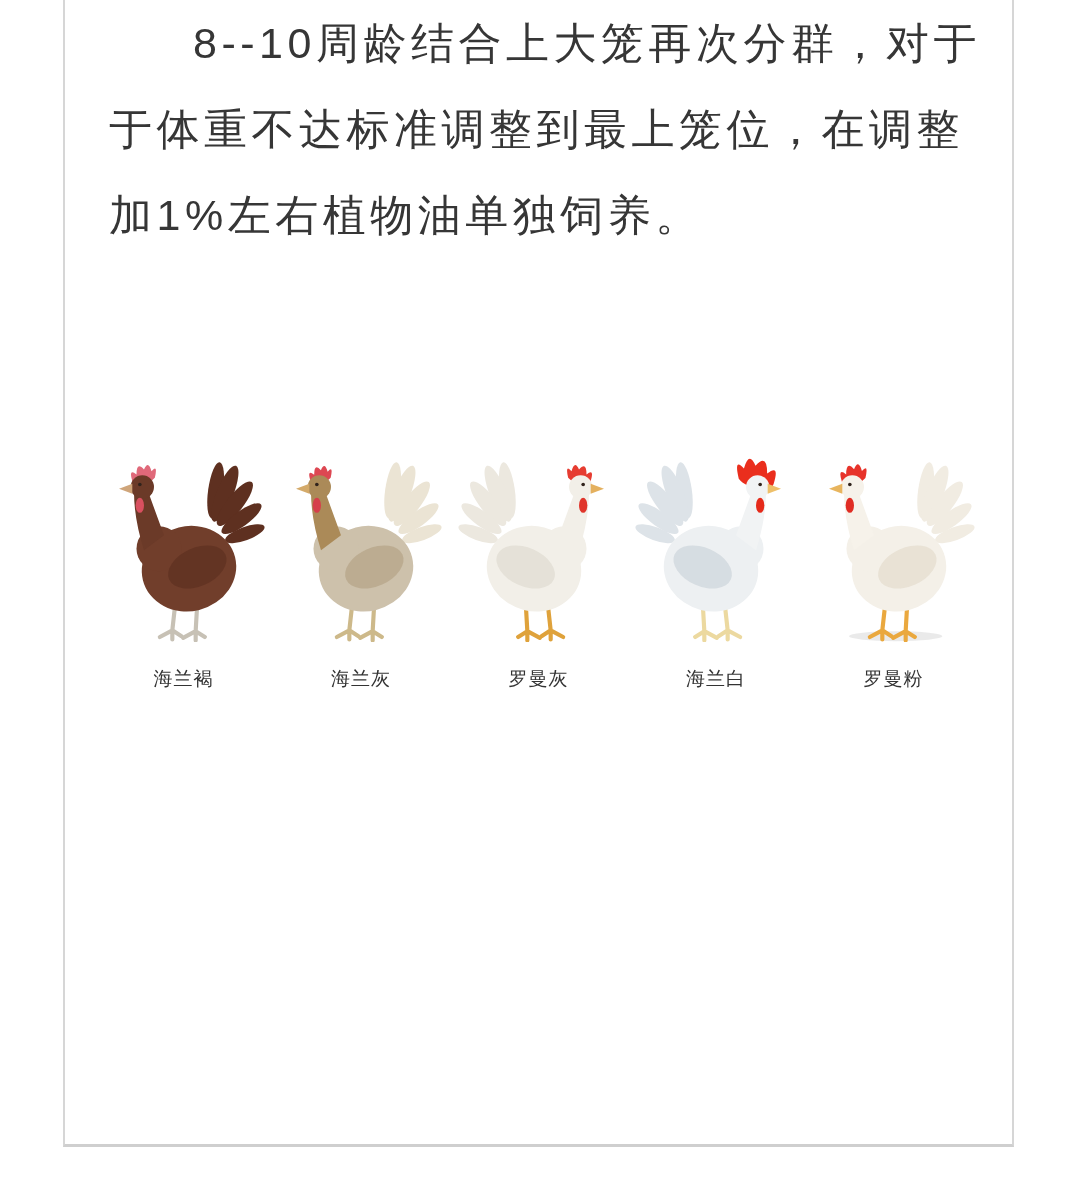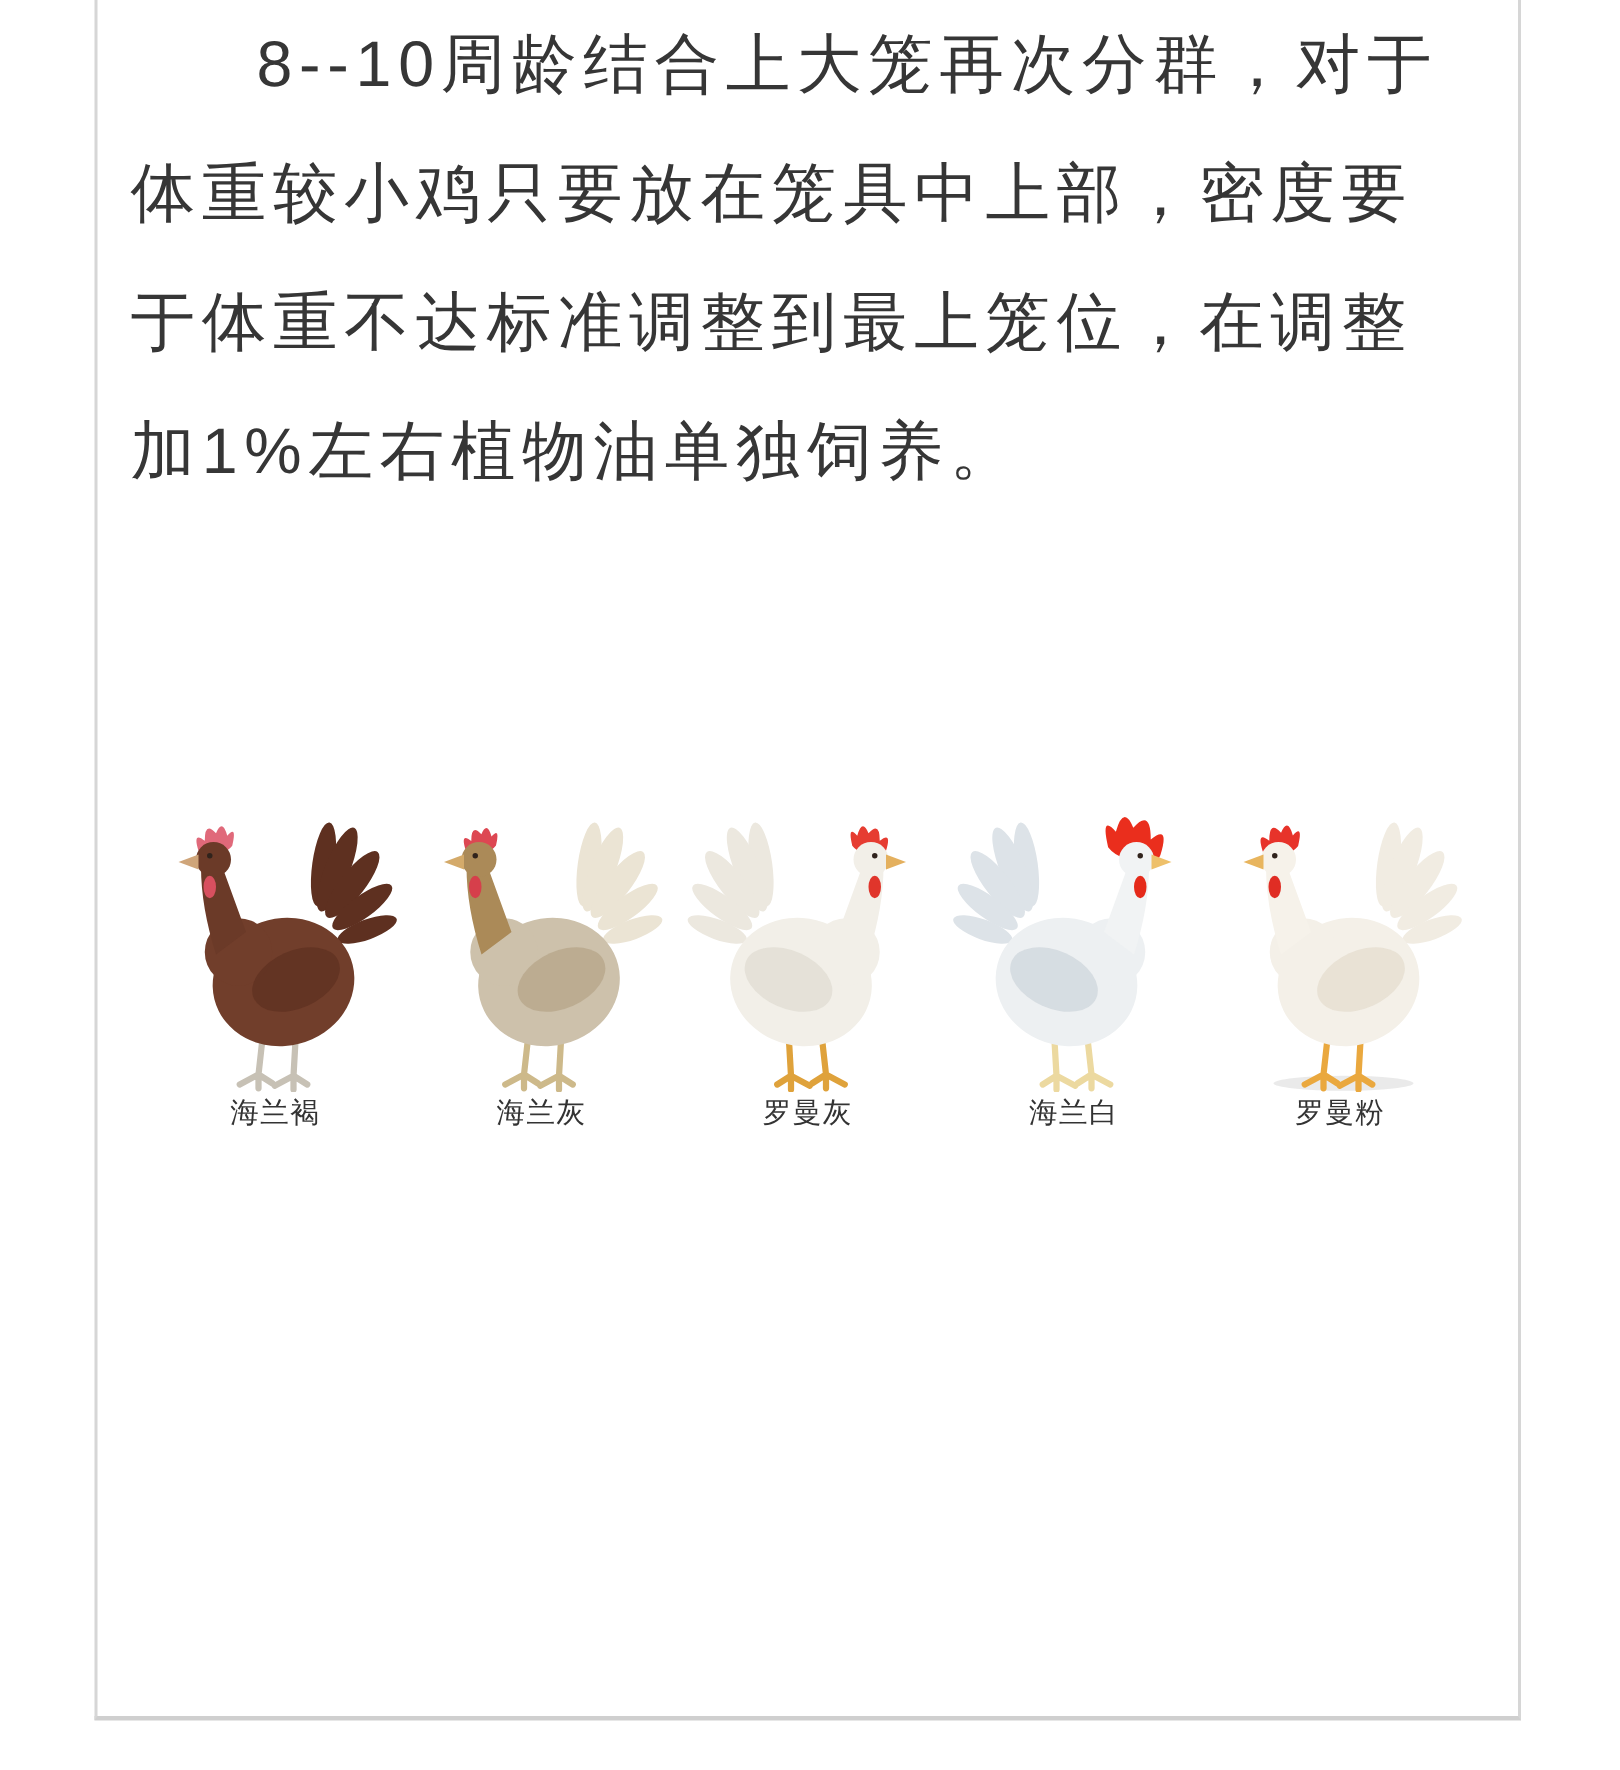--- a/index.html
+++ b/index.html
@@ -13,21 +13,21 @@
   }
   .card {
     position:absolute;
     left:63px; top:0;
     width:951px; height:1147px;
     background:#ffffff;
     border-left:2px solid #d6d6d6;
     border-right:2px solid #d6d6d6;
     border-bottom:3px solid #cfcfcf;
   }
-  .article { padding:0 22px; }
+  .article { padding:0 44px; }
   .para-line {
     height:86px;
     line-height:86px;
     font-size:43px;
     letter-spacing:4.5px;
     color:#363636;
     white-space:nowrap;
   }
   .para-line.indent { text-indent:84px; }
   .breeds {
@@ -36,37 +36,36 @@
     justify-content:space-between;
   }
   .breed {
     width:177px;
     display:flex;
     flex-direction:column;
     align-items:center;
   }
   .chicken { width:164px; height:200px; display:block; }
   .breed-label {
-    margin-top:1px;
+    margin-top:24px;
     font-size:19px;
     letter-spacing:1px;
     font-weight:500;
     color:#333333;
     white-space:nowrap;
   }
 </style>
 </head>
 <body>
 
 <div class="page">
   <div class="card">
 
     <div class="article">
       <div class="para-line indent">8--10周龄结合上大笼再次分群，对于</div>
-      <div class="para-line">体重较小鸡只要放在笼具中上部，密度要</div>
       <div class="para-line">于体重不达标准调整到最上笼位，在调整</div>
       <div class="para-line">加1%左右植物油单独饲养。</div>
     </div>
 
     <figure class="breeds">
       <div class="breed">
         <svg class="chicken" viewBox="0 0 180 240">
             <g>
 
     <g fill="#5e3020">

